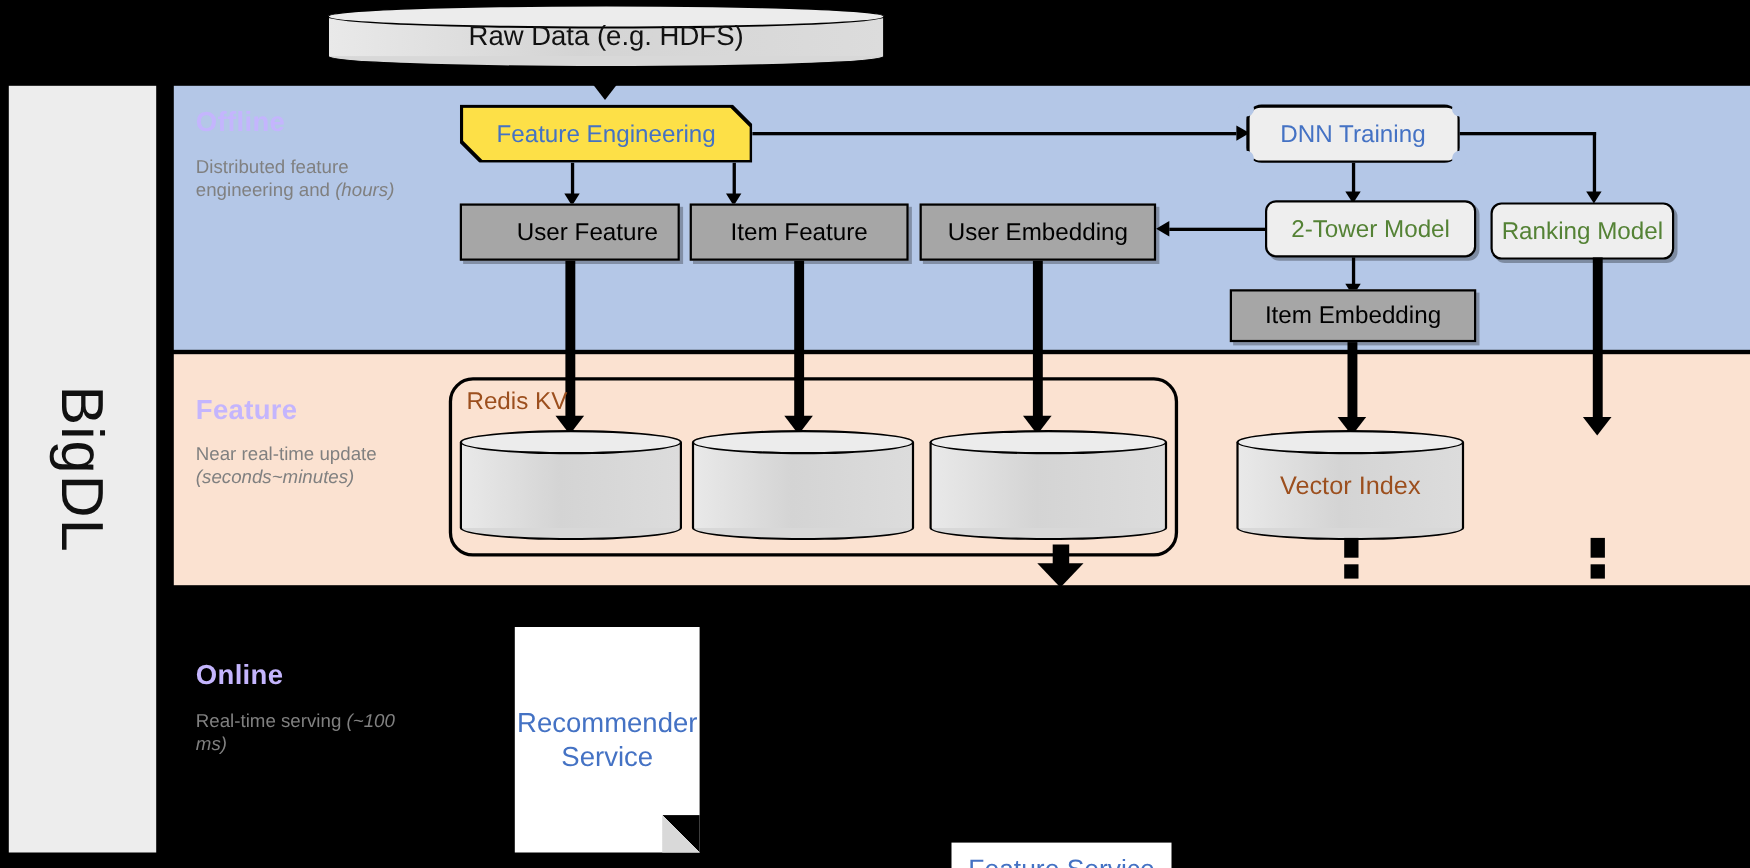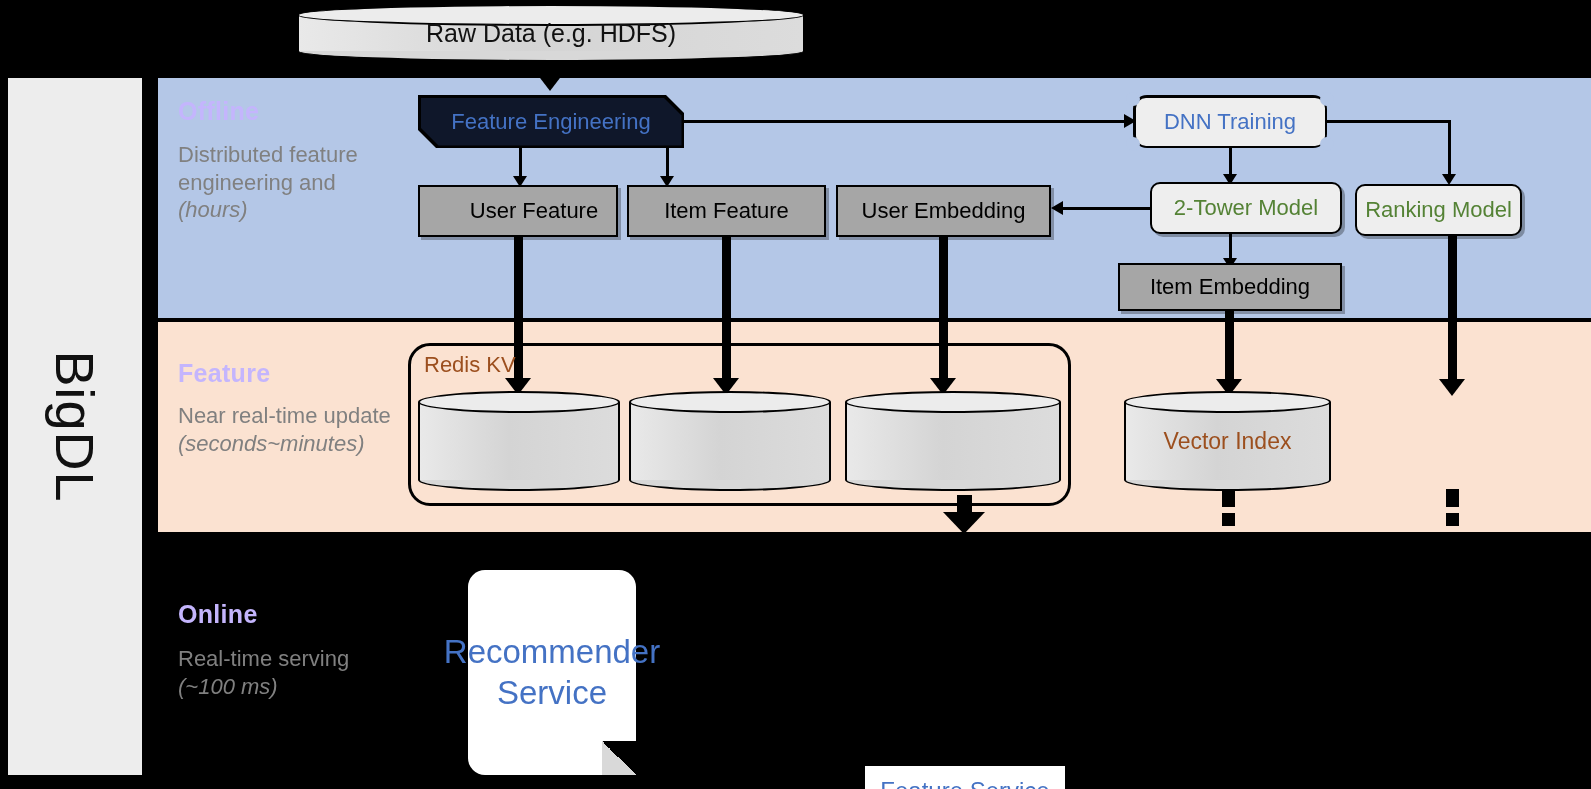--- a/index.html
+++ b/index.html
@@ -18,42 +18,42 @@
     white-space:nowrap;
   }
 
   
   .band{left:158px;width:1433px;}
   #band-offline{top:78px;height:240px;background:#b4c7e7;}
   #band-nearline{top:322px;height:210px;background:#fbe2d1;}
   #band-online{top:538px;height:251px;background:#000;}
 
   .band-title{font-size:25px;color:#c4b5fd;font-weight:600;letter-spacing:.3px;}
-  .band-sub{font-size:22px;color:#808080;line-height:1.26;}
+  .band-sub{font-size:17px;color:#808080;line-height:1.26;}
   .band-sub i{font-style:italic;}
 
   
   .gray-box{
     background:#a6a6a6;border:2.5px solid #000;
     display:flex;align-items:center;justify-content:center;
     color:#000;font-size:22px;white-space:nowrap;
     box-shadow:3px 3px 0 rgba(0,0,0,.28);
   }
   .proc-box{
     background:#eeeeee;border:2.5px solid #000;border-radius:10px;
     display:flex;align-items:center;justify-content:center;
     white-space:nowrap;font-size:22px;
     box-shadow:3px 3px 0 rgba(0,0,0,.3);
   }
   .txt-green{color:#548235;}
   .txt-blue{color:#4472c4;}
 
   
   .card-box{
-    background:#0f172a;font-size:22px;white-space:nowrap;
+    background:#fde047;font-size:22px;white-space:nowrap;
     display:flex;align-items:center;justify-content:center;
     clip-path:polygon(0 0, calc(100% - 18px) 0, 100% 18px, 100% 100%, 18px 100%, 0 calc(100% - 18px));
     border:none;
   }
   .card-border{
     background:#000;
     clip-path:polygon(0 0, calc(100% - 18px) 0, 100% 18px, 100% 100%, 18px 100%, 0 calc(100% - 18px));
   }
   
   .prep-outer{background:#000;border-radius:14px;}
@@ -86,21 +86,21 @@
   
   .doc{
     background:#fff;position:relative;
     display:flex;align-items:center;justify-content:center;text-align:center;
     color:#4472c4;font-size:24px;line-height:1.22;
   }
   .doc .fold{
     position:absolute;right:0;bottom:0;width:16px;height:16px;
     background:linear-gradient(225deg,#000 0 50%,#d9d9d9 50% 100%);
   }
-  .doc-big{font-size:33px;border-radius:17px;}
+  .doc-big{font-size:25px;}
   .doc-big .fold{width:34px;height:34px;}
 
   
   .line-v{position:absolute;background:#000;width:2.5px;}
   .line-h{position:absolute;background:#000;height:2.5px;}
   .thick-v{position:absolute;background:#000;width:9px;}
   .arrow-dn{
     position:absolute;width:0;height:0;
     border-left:7px solid transparent;border-right:7px solid transparent;
     border-top:11px solid #000;

